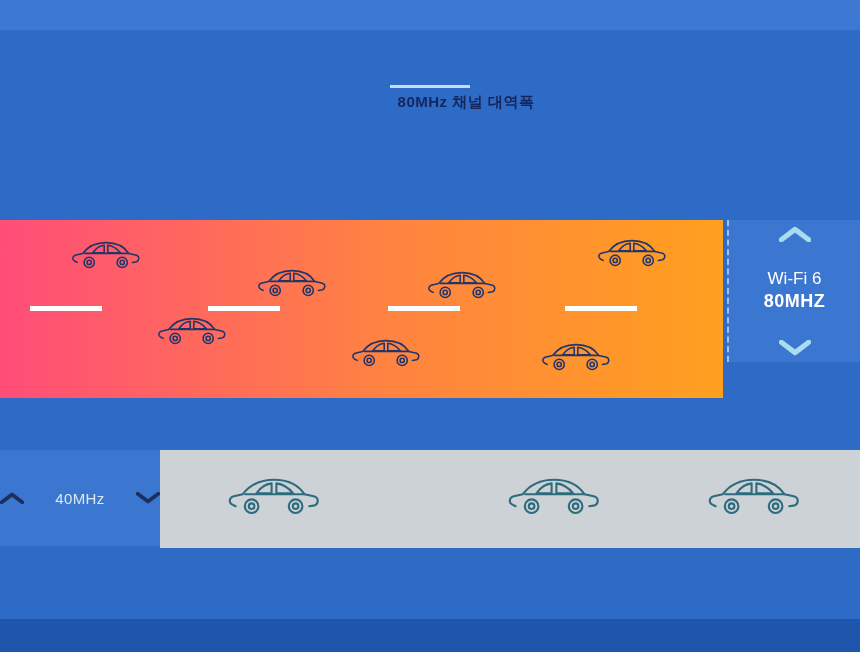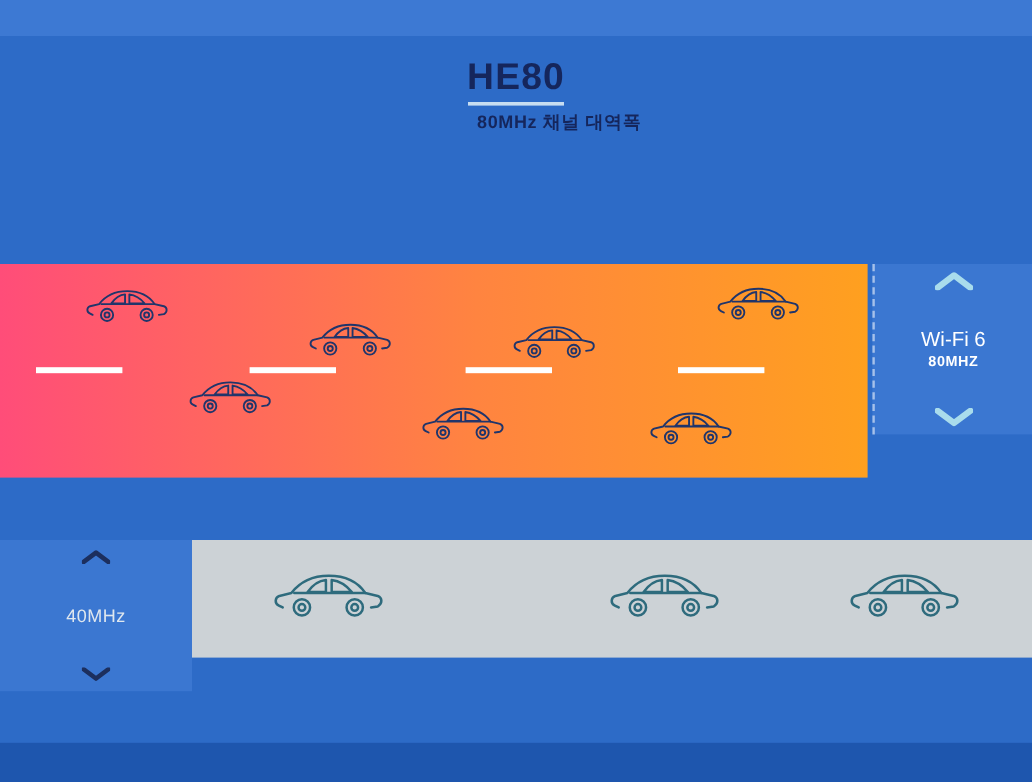--- a/index.html
+++ b/index.html
@@ -67,27 +67,27 @@
   .wifi6-panel{
     position:absolute;left:727px;top:220px;width:133px;height:142px;
     background:var(--panel-blue);
     border-left:2px dashed rgba(255,255,255,.55);
     display:flex;flex-direction:column;align-items:center;justify-content:space-between;
     padding:6px 0;
   }
   .wifi6-panel .chev{color:var(--chevron-light);}
   .wifi6-text{text-align:center;color:#ffffff;line-height:1.3;}
   .wifi6-line1{font-size:17px;font-weight:500;}
-  .wifi6-line2{font-size:12px;font-weight:bold;letter-spacing:.5px;}
+  .wifi6-line2{font-size:18px;font-weight:bold;letter-spacing:.5px;}
 
   
   .wifi5-panel{
-    position:absolute;left:0;top:450px;width:160px;height:126px;
+    position:absolute;left:0;top:450px;width:160px;height:96px;
     background:var(--panel-blue);
-    display:flex;flex-direction:column;align-items:center;justify-content:space-between;
+    display:flex;flex-direction:row;align-items:center;justify-content:space-between;
     padding:8px 0;
   }
   .wifi5-panel .chev{color:var(--chevron-navy);}
   .wifi5-label{color:#dfe7ee;font-size:15px;letter-spacing:.4px;}
 
   
   .road40{
     position:absolute;left:160px;top:450px;width:700px;height:98px;
     background:var(--road40-gray);
   }
@@ -119,21 +119,20 @@
       <polyline points="2,2 14,11 26,2" fill="none" stroke="currentColor" stroke-width="4.5" stroke-linecap="round" stroke-linejoin="round"></polyline>
     </symbol>
   </defs>
 </svg>
 
 <div class="stage">
 
   <div class="top-strip"></div>
   <div class="bottom-strip"></div>
 
-  <div class="page-title">HE80</div>
   <div class="title-underline"></div>
   <div class="page-subtitle">80MHz  채널 대역폭</div>
 
   <div class="road80">
     <div class="lane-dash dash1"></div>
     <div class="lane-dash dash2"></div>
     <div class="lane-dash dash3"></div>
     <div class="lane-dash dash4"></div>
 
     <svg class="car car-navy c80-1" width="72" height="32">

